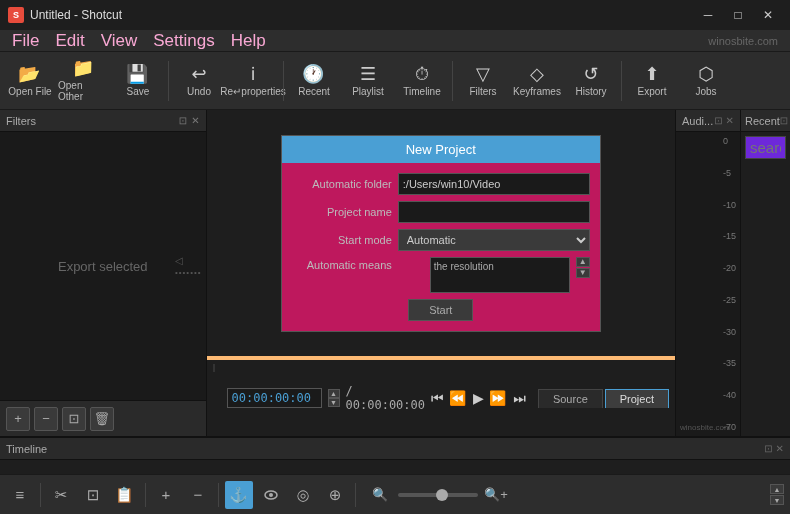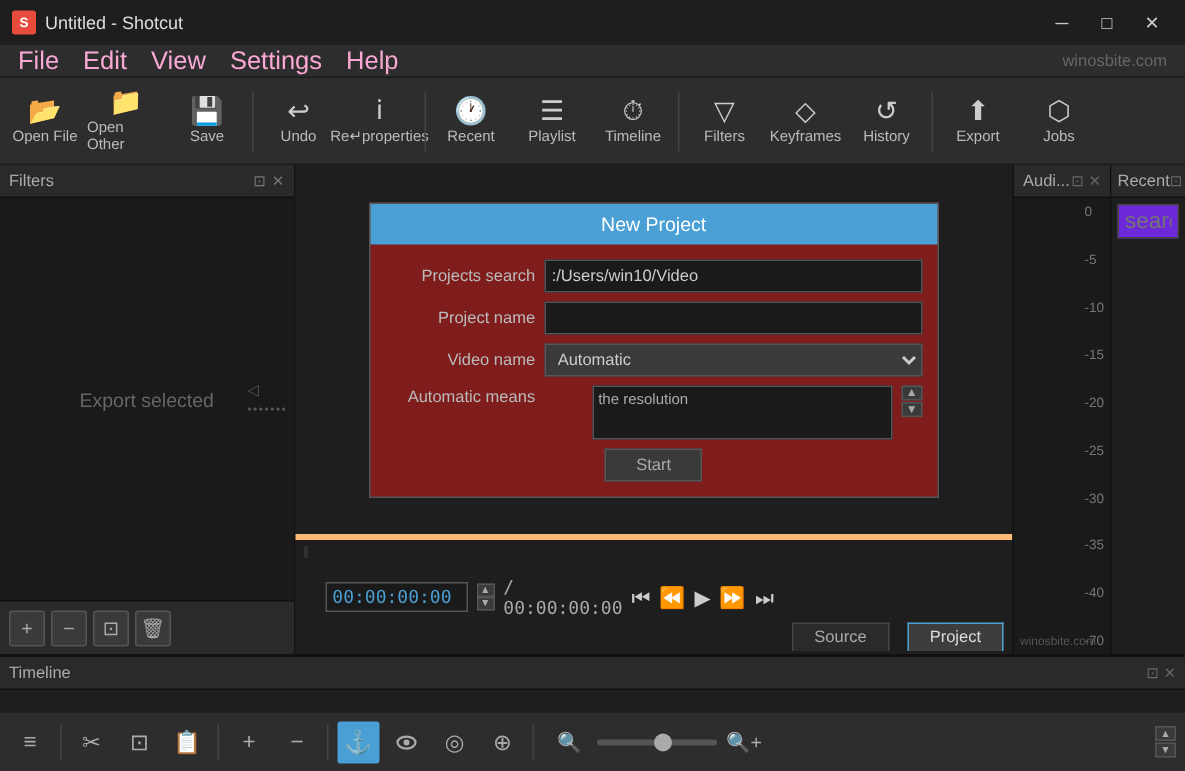--- a/index.html
+++ b/index.html
@@ -189,23 +189,23 @@
 
     
     #project-area {
       flex: 1;
       display: flex;
       align-items: center;
       justify-content: center;
       padding: 10px;
     }
     #new-project-dialog {
-      background: #7f1d1d;
-      border: 1px solid #555;
-      width: 380px;
+      background: #be185d;
+      border: 1px solid #555;
+      width: 320px;
     }
     #dialog-header {
       background: #4a9fd4;
       color: white;
       text-align: center;
       padding: 6px;
       font-size: 13px;
       font-weight: 500;
     }
     #dialog-body {
@@ -370,23 +370,23 @@
     }
     .transport-btn {
       color: #ccc;
       font-size: 14px;
       cursor: pointer;
       background: none;
       border: none;
     }
     #tabs-row {
       display: flex;
-      align-items: flex-end;
+      align-items: center;
       padding: 2px 6px;
-      gap: 12px;
+      gap: 2px;
     }
     .tab-btn {
       padding: 3px 14px;
       background: #2a2a2a;
       border: 1px solid #444;
       color: #aaa;
       cursor: pointer;
       font-size: 11px;
       border-bottom: none;
     }
@@ -678,29 +678,29 @@
     </div>
   </div>
 
   <div id="center-panel">
     <div id="project-area">
 
       <div id="new-project-dialog">
         <div id="dialog-header">New Project</div>
         <div id="dialog-body">
           <div class="dialog-row">
-            <span class="dialog-label">Projects search</span>
+            <span class="dialog-label">Automatic folder</span>
             <input class="dialog-input" value=":/Users/win10/Video" style="">
           </div>
           <div class="dialog-row">
             <span class="dialog-label">Project name</span>
             <input class="dialog-input" style="">
           </div>
           <div class="dialog-row">
-            <span class="dialog-label">Video name</span>
+            <span class="dialog-label">Start mode</span>
             <select class="dialog-select">
               <option>Automatic</option>
             </select>
           </div>
           <div class="auto-means-row">
             <span class="dialog-label" style="padding-top:2px;">Automatic means</span>
             <div class="auto-means-text">
               <span>the resolution</span>
             </div>
             <div class="scroll-arrows">

